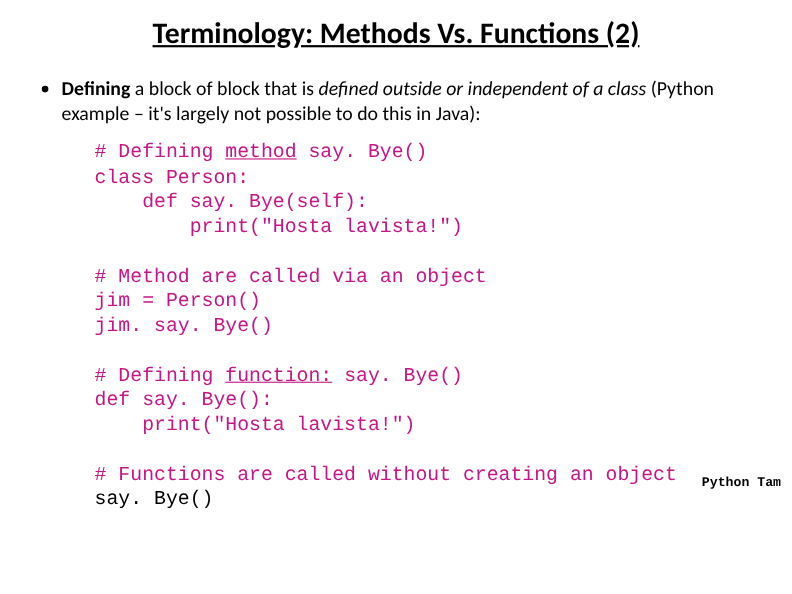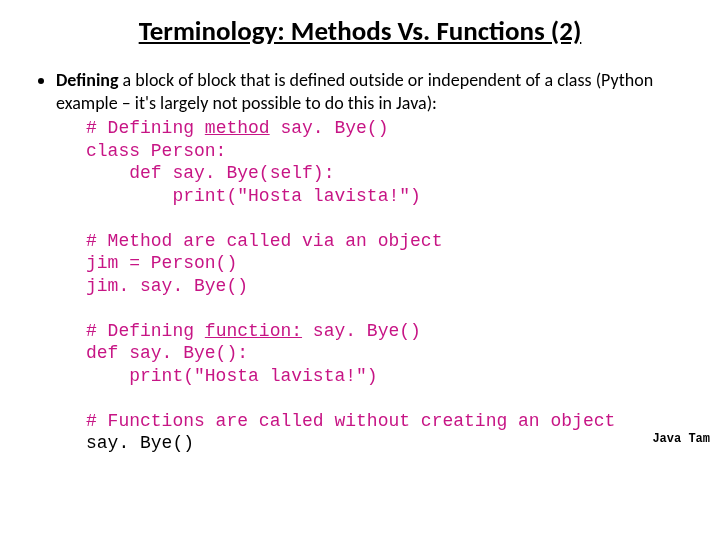--- a/index.html
+++ b/index.html
@@ -29,28 +29,28 @@
   ul.top {
     list-style: disc;
     margin: 0 0 0 8px;
     padding: 0 0 0 18px;
   }
   ul.top > li {
     font-size: 18px;
     line-height: 1.25;
   }
   .b { font-weight: 700; }
-  .i { }
+  .i { font-style: italic; }
   .code-block {
     font-family: "Courier New", Courier, monospace;
     white-space: pre;
     font-size: 18px;
     line-height: 1.25;
     margin-left: 30px;
-    margin-top: 3px;
+    margin-top: 14px;
   }
   .pink { color: #c71585; }
   .underline { text-decoration: underline; }
   .footer {
     position: absolute;
     right: 10px;
     bottom: 6px;
     font-family: "Courier New", Courier, monospace;
     font-size: 12px;
     font-weight: bold;
@@ -79,15 +79,15 @@
 
 <span class="pink"><span># Defining </span><span class="underline">function:</span><span> say. Bye()</span></span>
 <span class="pink">def say. Bye():</span>
 <span class="pink">    print("Hosta lavista!")</span>
 
 <span class="pink"># Functions are called without creating an object</span>
 <span>say. Bye()</span></div>
     </li>
   </ul>
 
-  <div class="footer">Java Tam</div>
+  <div class="footer">Python Tam</div>
 
 </div>
 
 </body></html>

